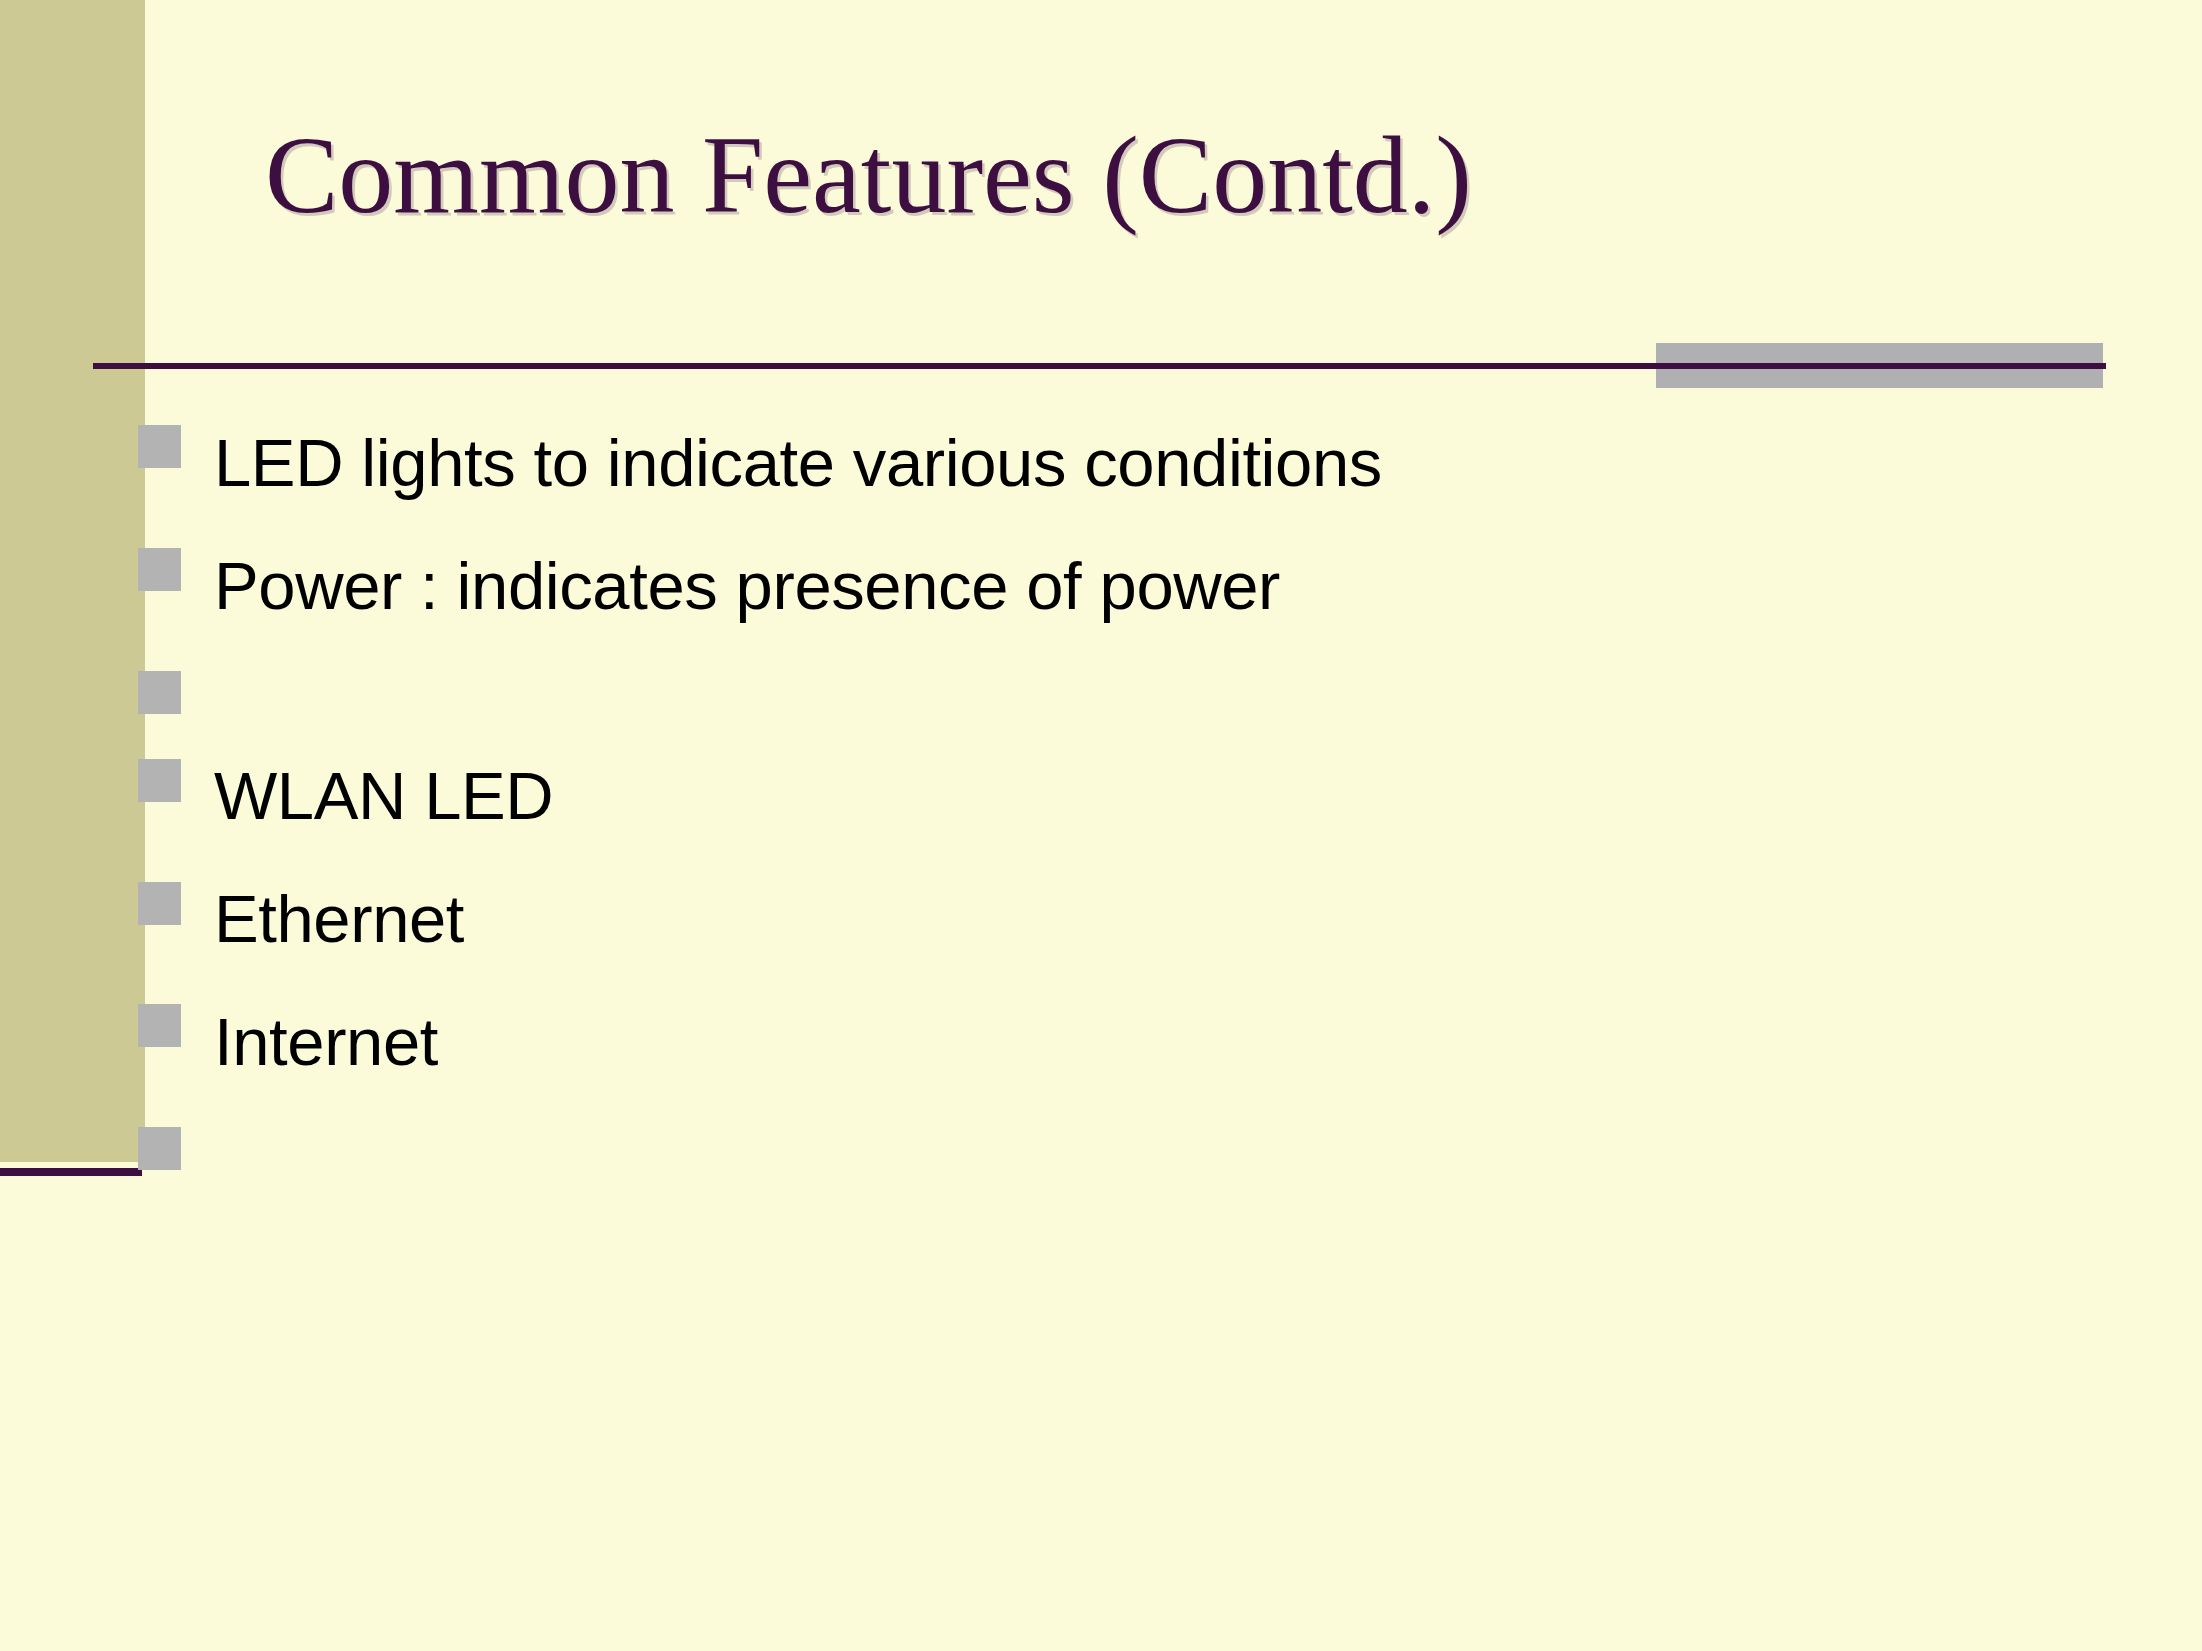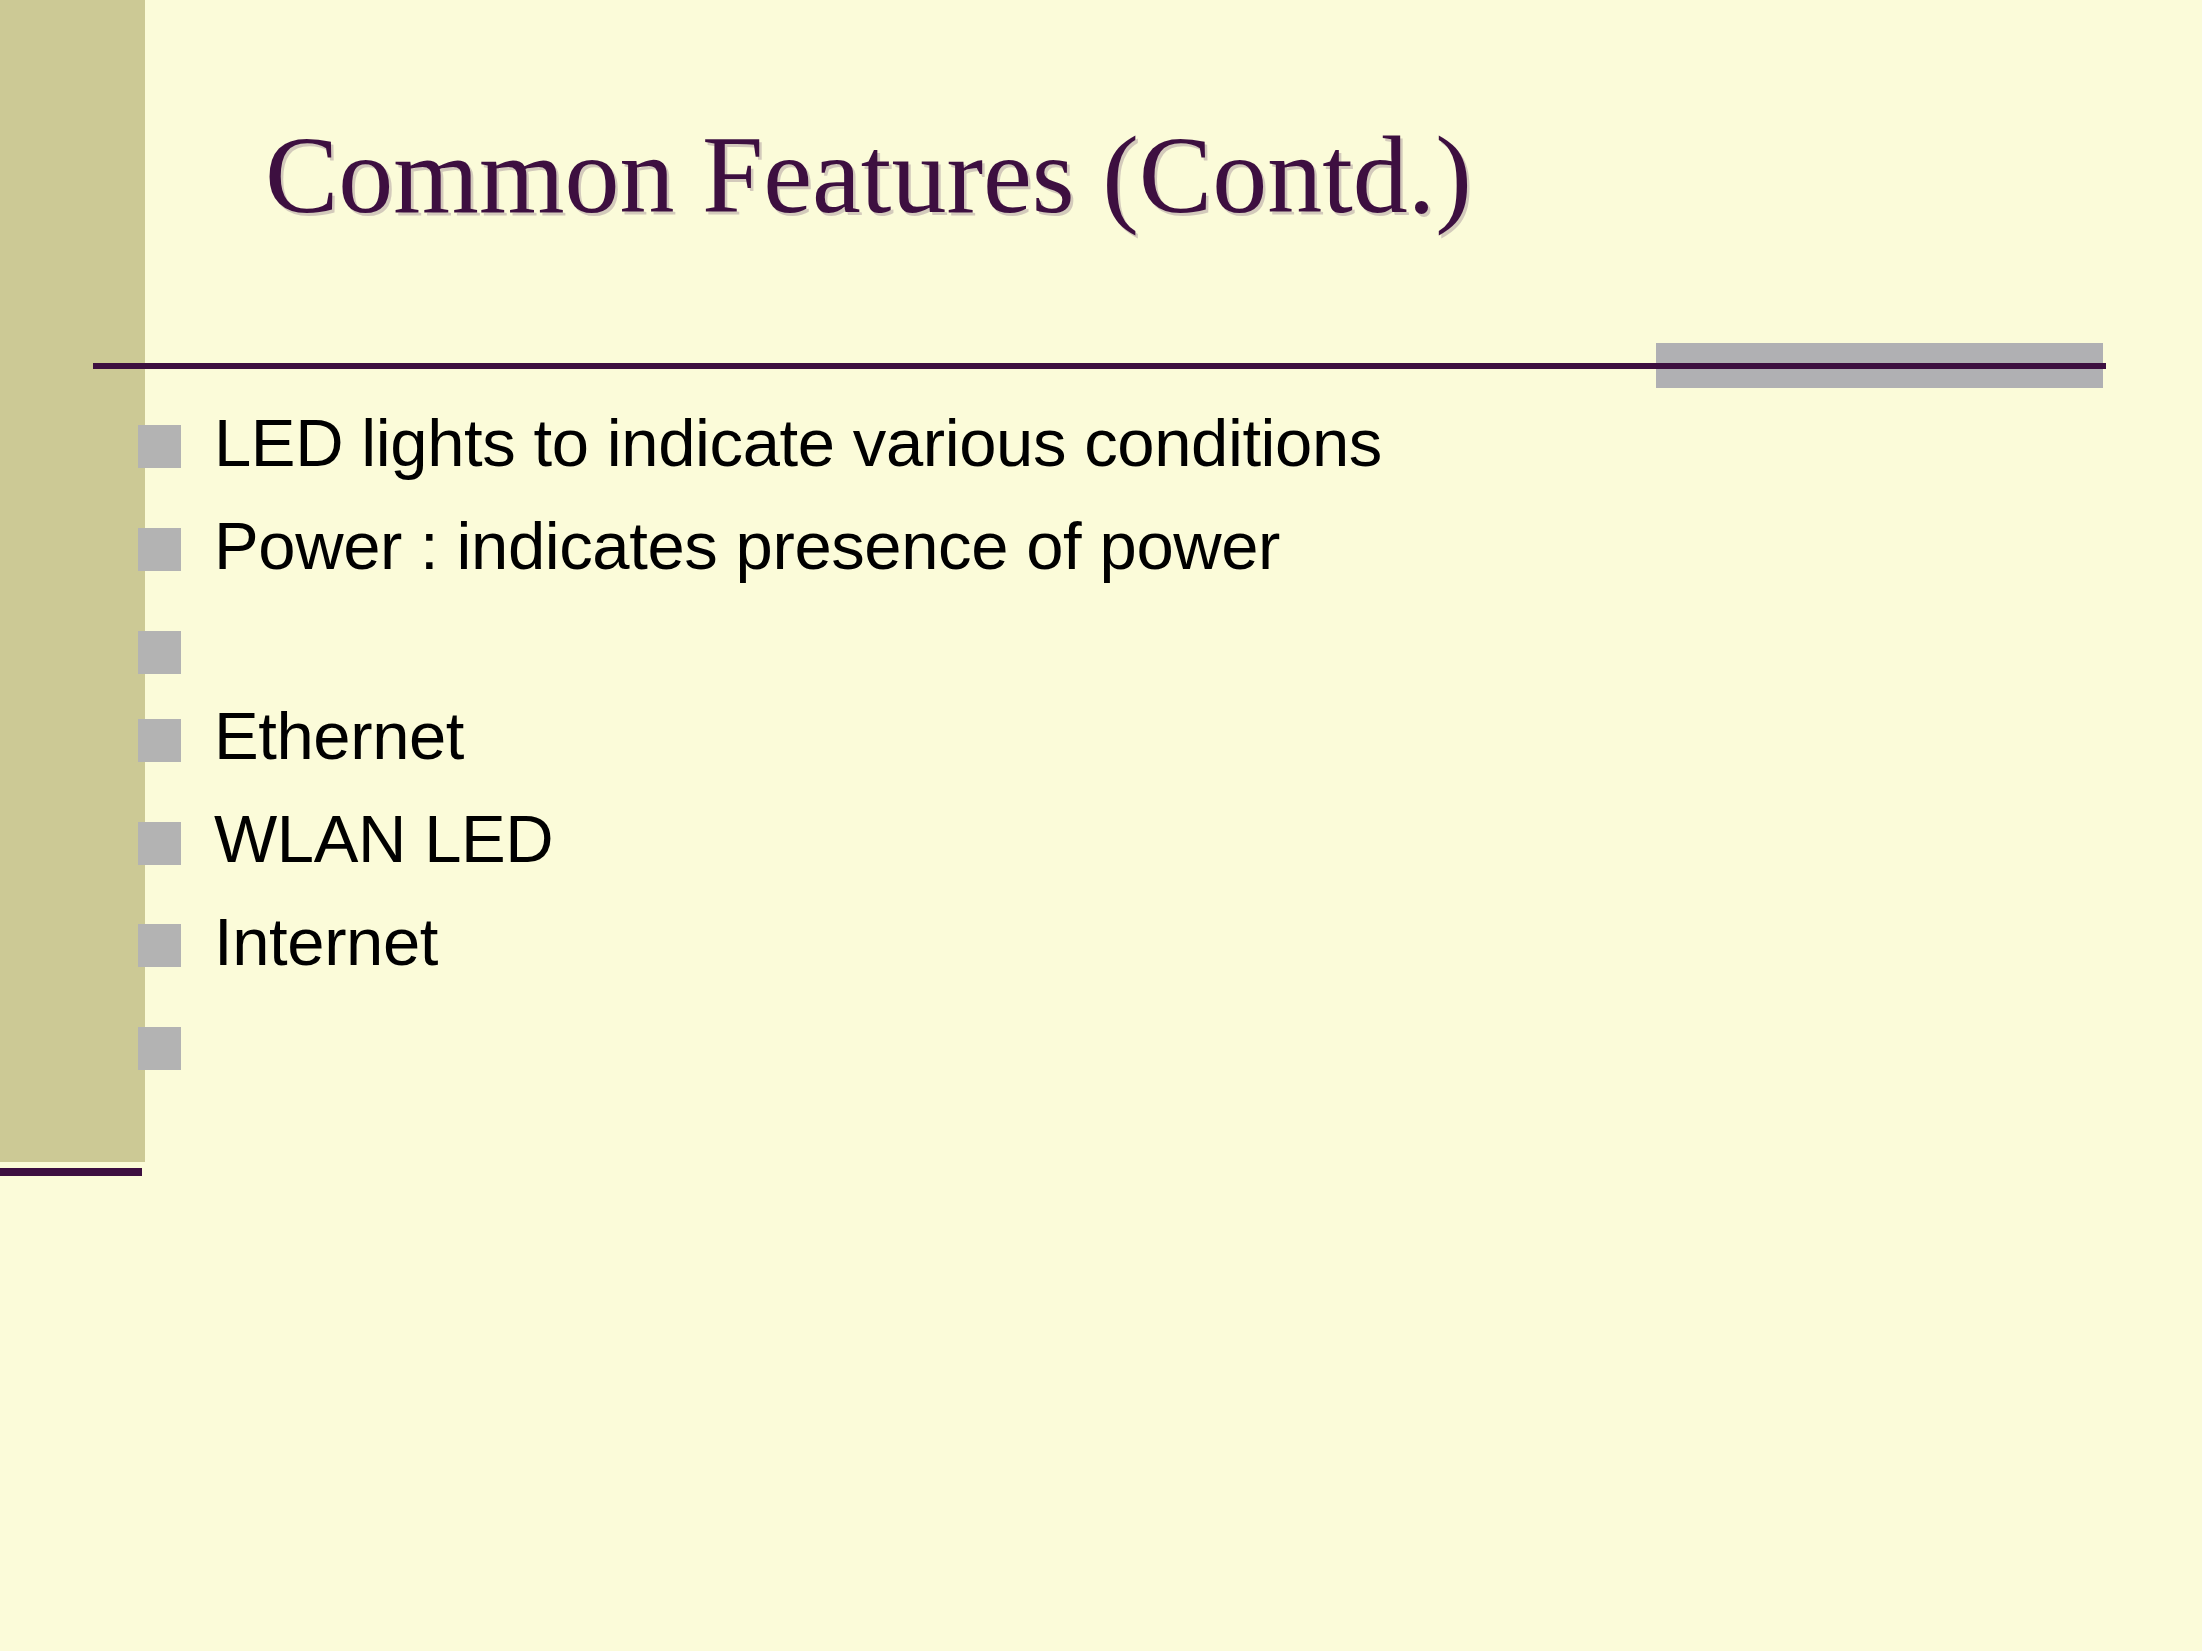--- a/index.html
+++ b/index.html
@@ -110,20 +110,21 @@
   }
   .bullet-text {
     flex: 1 1 auto;
     font-family: "Liberation Sans", sans-serif;
     font-size: 67px;
     line-height: 1.20;
     color: #000000;
     white-space: pre-line;
     letter-spacing: -0.4px;
     max-width: 1790px;
+    margin-top: 20px;
   }
 </style>
 </head>
 <body>
 
 <div id="slide">
 
   <div id="sidebar-band"></div>
   <div id="sidebar-rule"></div>
 
@@ -147,26 +148,26 @@
       <span class="bullet-marker"></span>
       <span class="bullet-text">Power : indicates presence of power</span>
     </div>
 
     <div class="bullet-row">
       <span class="bullet-marker"></span>
     </div>
 
     <div class="bullet-row">
       <span class="bullet-marker"></span>
-      <span class="bullet-text">Ethernet</span>
+      <span class="bullet-text">WLAN LED</span>
     </div>
 
     <div class="bullet-row">
       <span class="bullet-marker"></span>
-      <span class="bullet-text">WLAN LED</span>
+      <span class="bullet-text">Ethernet</span>
     </div>
 
     <div class="bullet-row">
       <span class="bullet-marker"></span>
       <span class="bullet-text">Internet</span>
     </div>
 
     <div class="bullet-row">
       <span class="bullet-marker"></span>
     </div>

